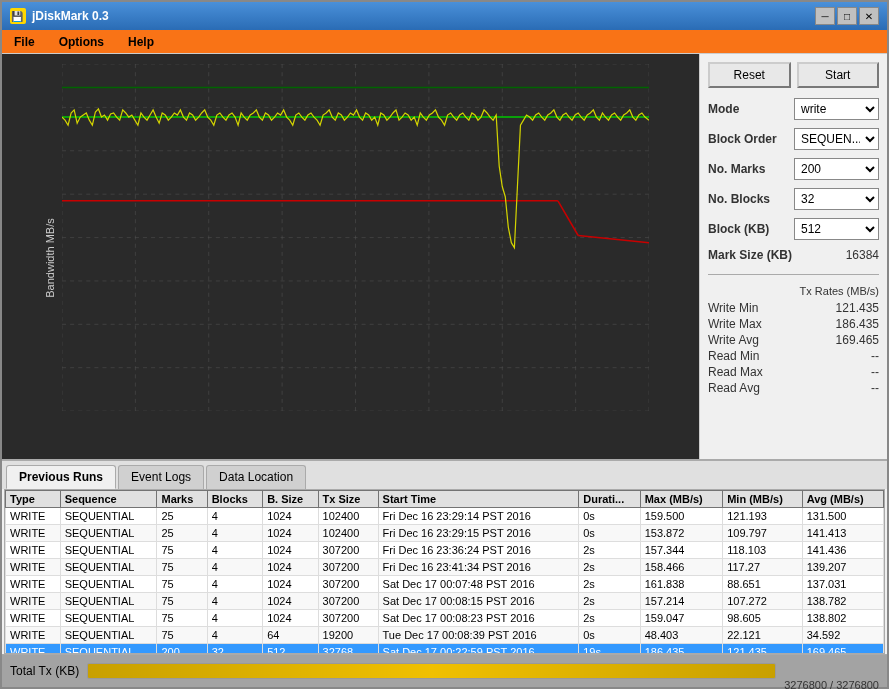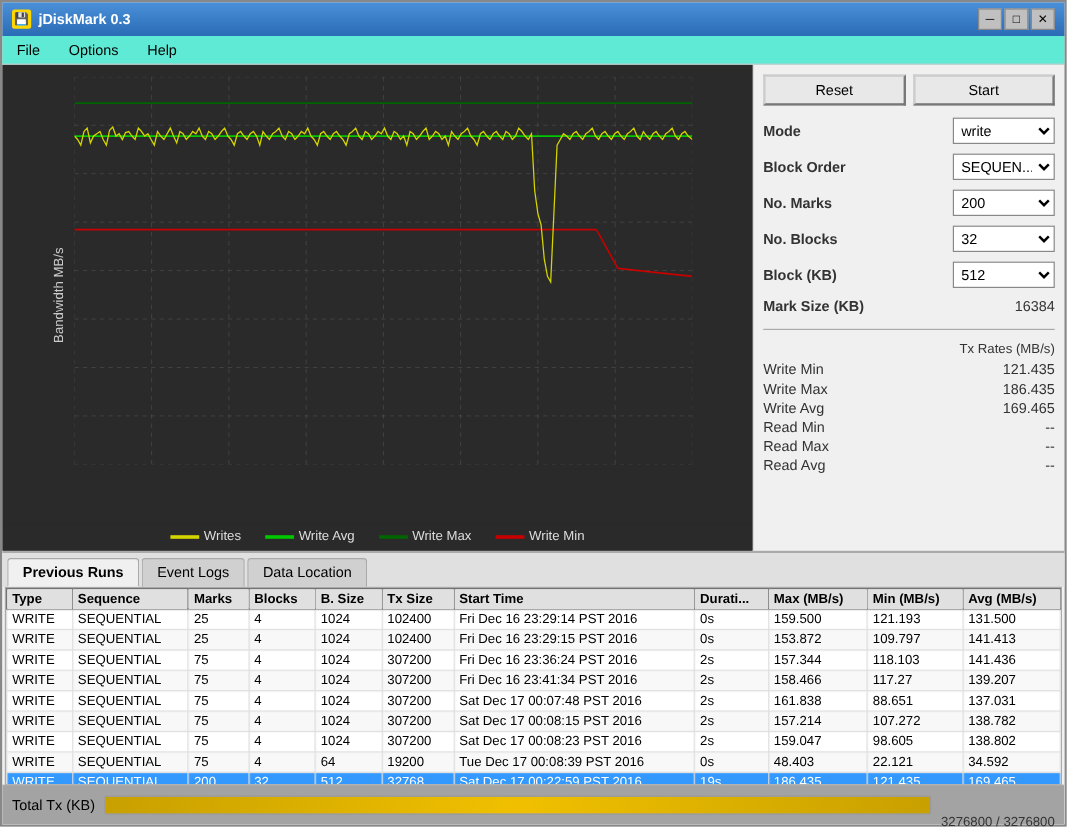--- a/index.html
+++ b/index.html
@@ -58,28 +58,29 @@
       background: #c0c0c0;
       border: 1px solid #888;
       cursor: pointer;
       display: flex;
       align-items: center;
       justify-content: center;
       font-size: 10px;
       color: black;
     }
     .menu-bar {
-      background: #5eead4;
+      background: #f97316;
       border-bottom: 1px solid #ccc;
       display: flex;
       padding: 2px 4px;
       gap: 8px;
       height: 24px;
       align-items: center;
       flex-shrink: 0;
+      font-weight: bold;
     }
     .menu-item {
       padding: 2px 8px;
       cursor: pointer;
       font-size: 12px;
     }
     .main-content {
       display: flex;
       flex: 1;
       overflow: hidden;
@@ -122,21 +123,21 @@
     .legend-item {
       display: flex;
       align-items: center;
       gap: 4px;
     }
     .legend-color {
       width: 24px;
       height: 3px;
     }
     .right-panel {
-      width: 260px;
+      width: 188px;
       background: #f0f0f0;
       padding: 8px;
       display: flex;
       flex-direction: column;
       gap: 6px;
       flex-shrink: 0;
       border-left: 1px solid #ccc;
     }
     .btn-row {
       display: flex;

